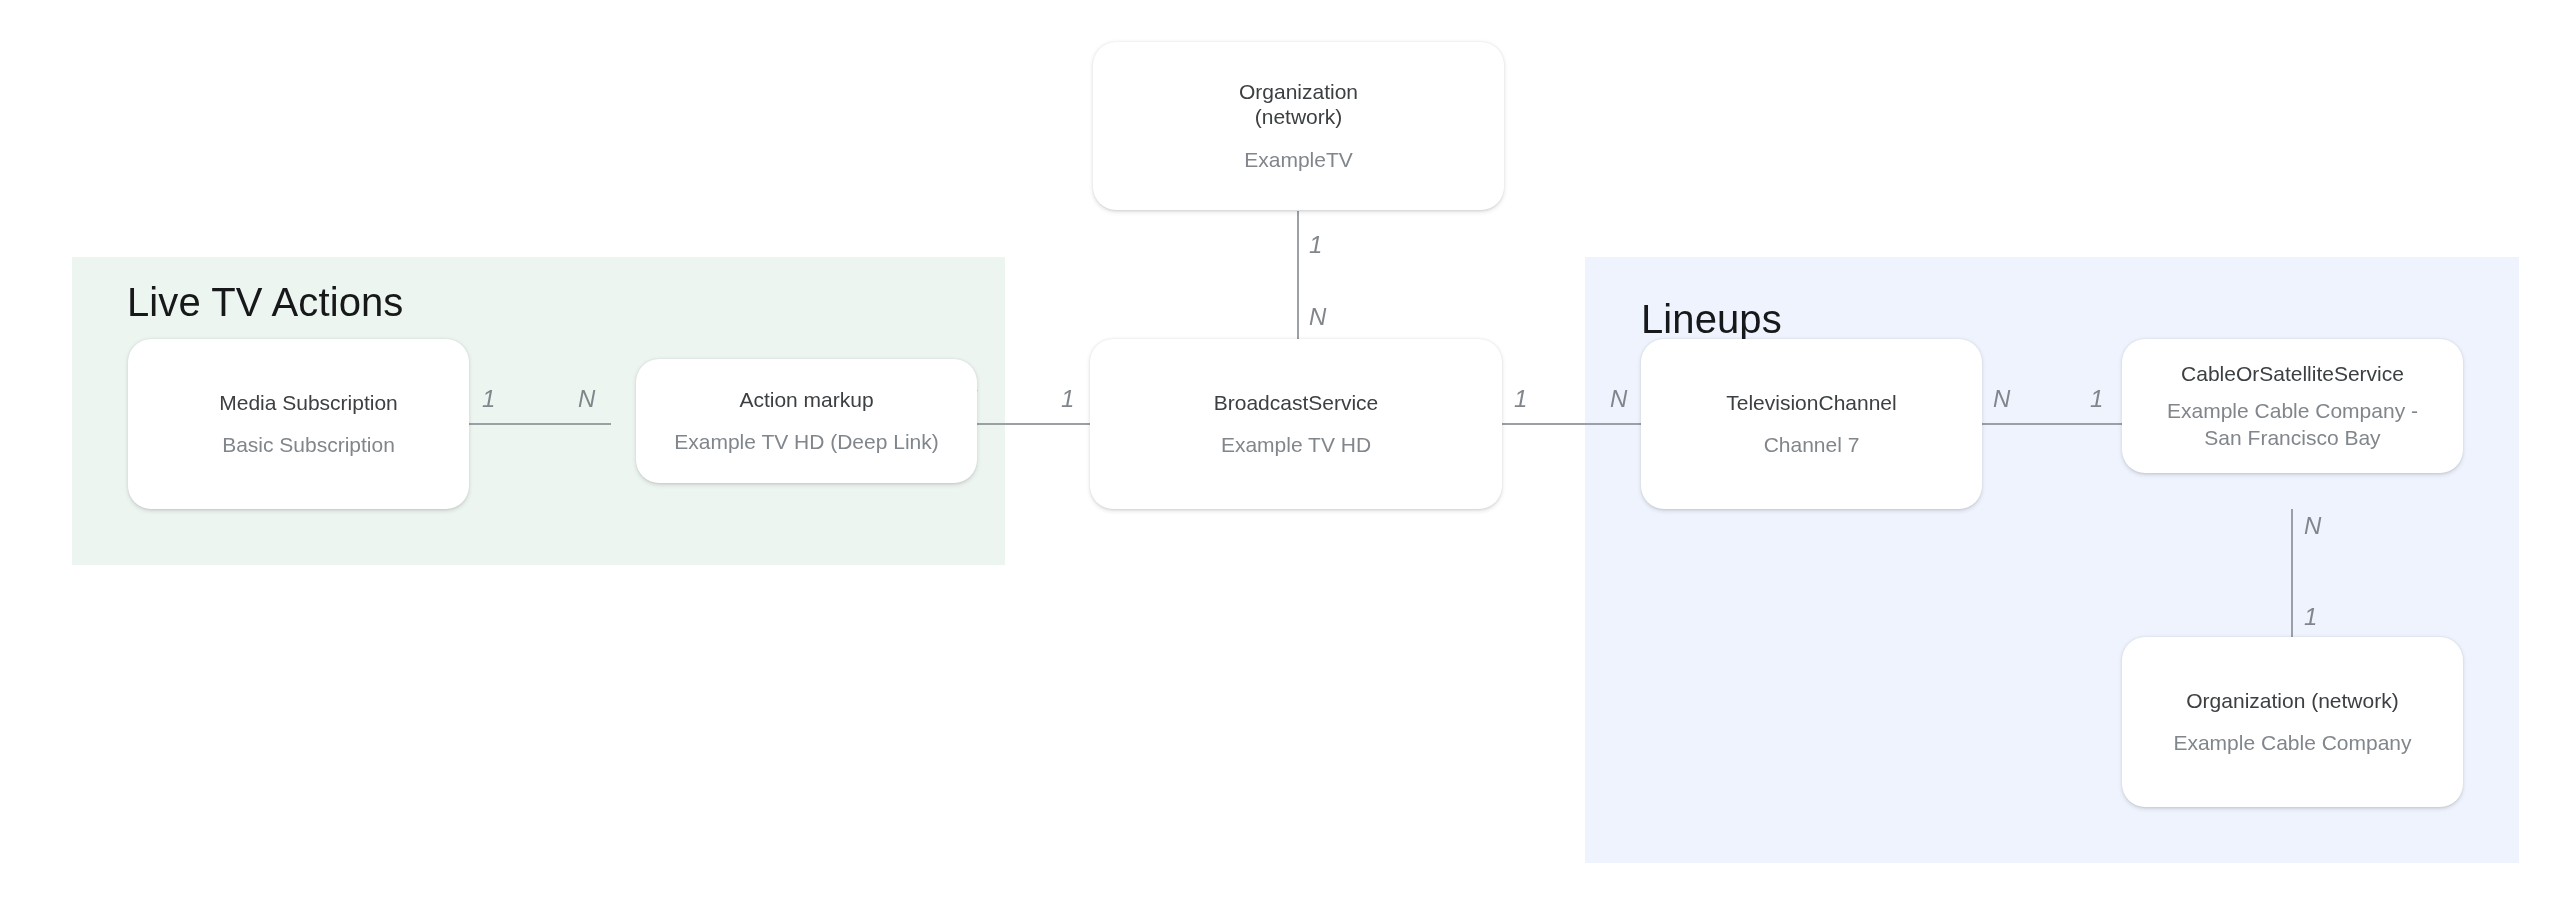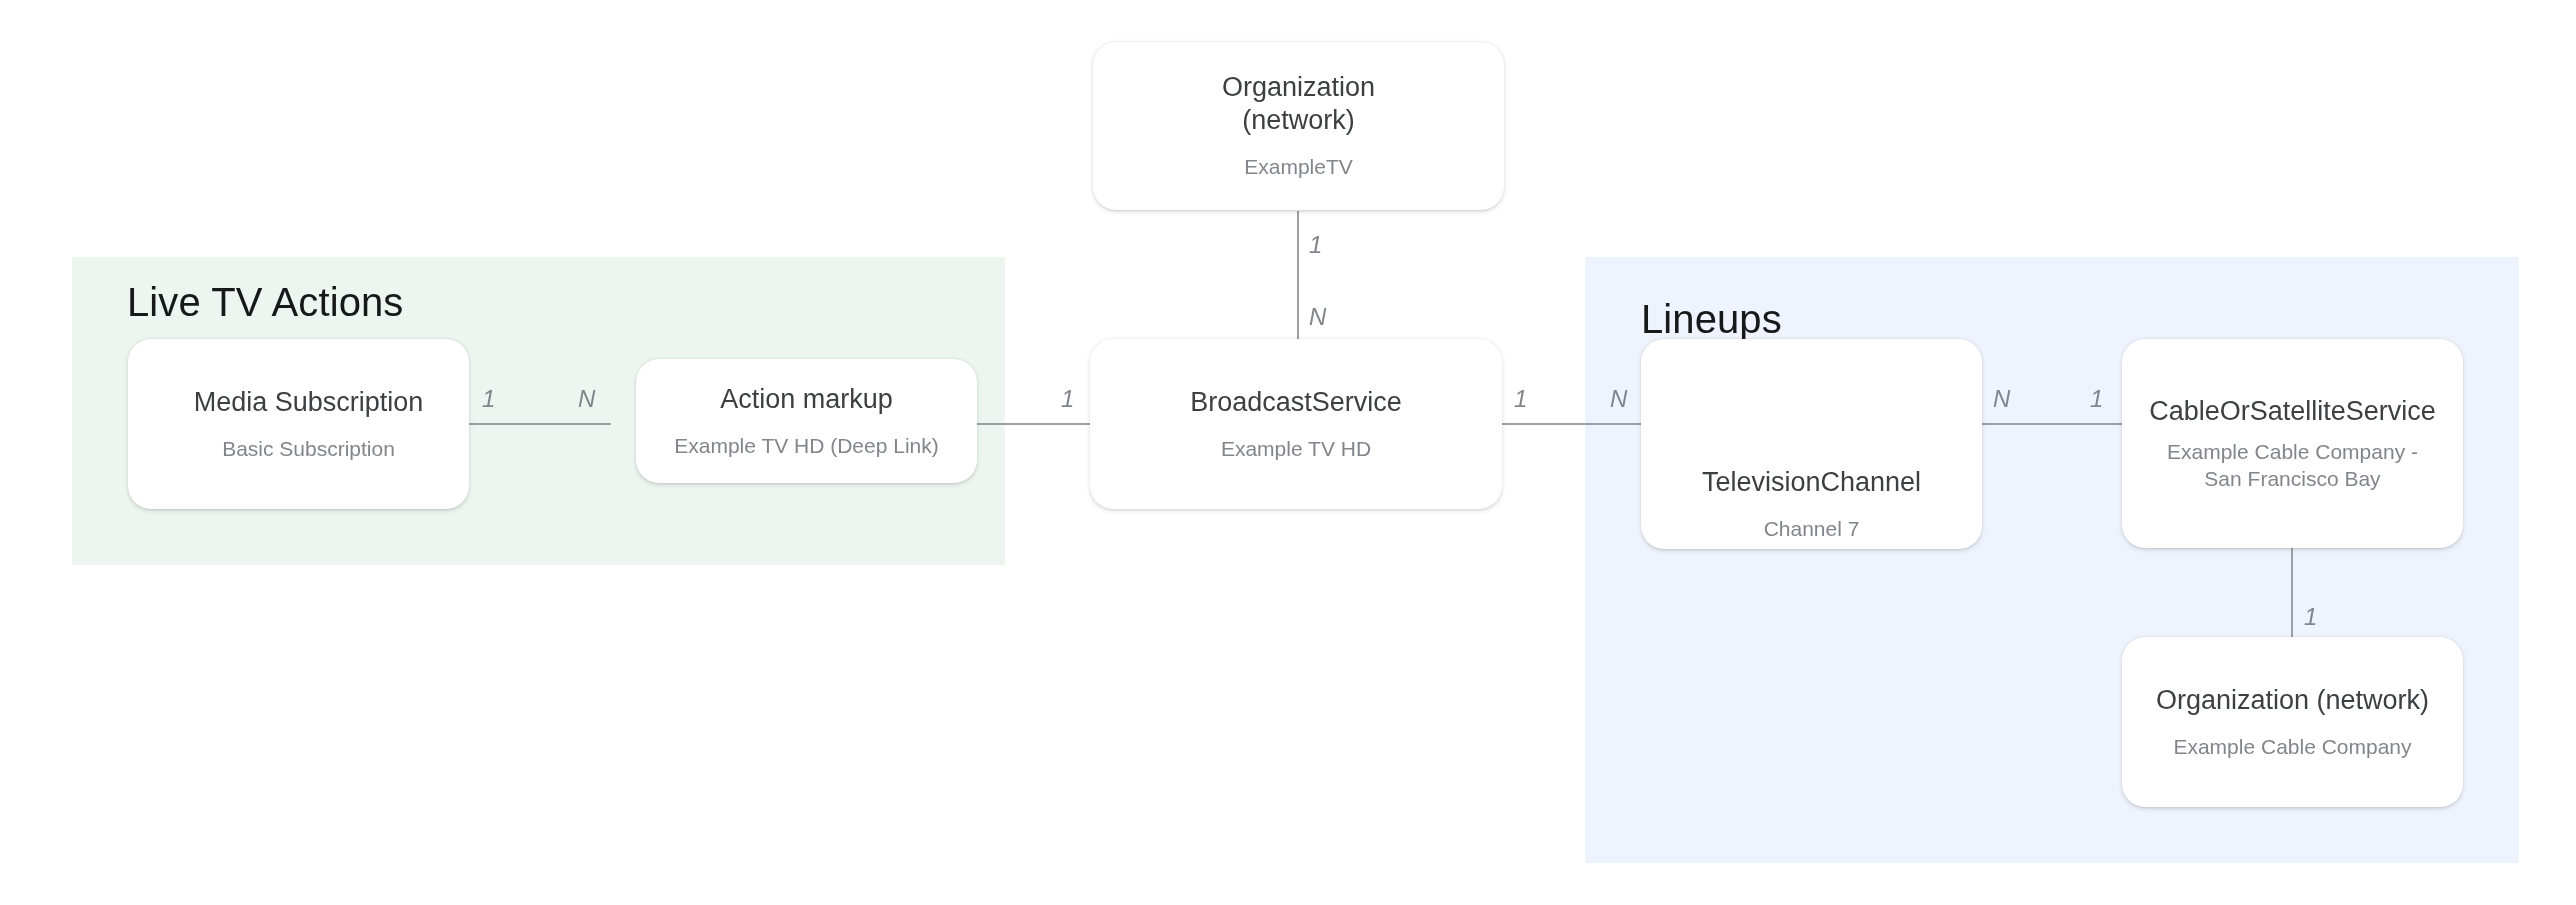--- a/index.html
+++ b/index.html
@@ -43,21 +43,21 @@
     box-shadow: 0 1.8px 4.4px rgba(60,64,67,0.16),
                 0 0.9px 1.8px rgba(60,64,67,0.10);
     display: flex;
     flex-direction: column;
     align-items: center;
     justify-content: center;
     padding: 7px 16px;
     z-index: 5;
   }
   .card-title {
-    font-size: 27px;
+    font-size: 21px;
     line-height: 1.22;
     color: #3c4043;
     text-align: center;
     white-space: pre-line;
   }
   .card-sub {
     font-size: 21px;
     line-height: 1.25;
     color: #80868b;
     text-align: center;
@@ -137,26 +137,26 @@
   <div class="card" style="left:636px; top:339px; width:341px; height:124px;margin-top:20px;">
     <div class="card-title">Action markup</div>
     <div class="card-sub">Example TV HD (Deep Link)</div>
   </div>
 
   <div class="card" style="left:1090px; top:339px; width:412px; height:170px;">
     <div class="card-title">BroadcastService</div>
     <div class="card-sub">Example TV HD</div>
   </div>
 
-  <div class="card" style="left:1641px; top:339px; width:341px; height:210px;justify-content:flex-end;">
+  <div class="card" style="left:1641px; top:339px; width:341px; height:170px;">
     <div class="card-title">TelevisionChannel</div>
     <div class="card-sub">Channel 7</div>
   </div>
 
-  <div class="card" style="left:2122px; top:339px; width:341px; height:209px;">
+  <div class="card" style="left:2122px; top:339px; width:341px; height:134px;">
     <div class="card-title">CableOrSatelliteService</div>
     <div class="card-sub" style="margin-top:11.5px;">Example Cable Company -
 San Francisco Bay</div>
   </div>
 
   <div class="card" style="left:2122px; top:637px; width:341px; height:170px;">
     <div class="card-title">Organization (network)</div>
     <div class="card-sub">Example Cable Company</div>
   </div>
 

